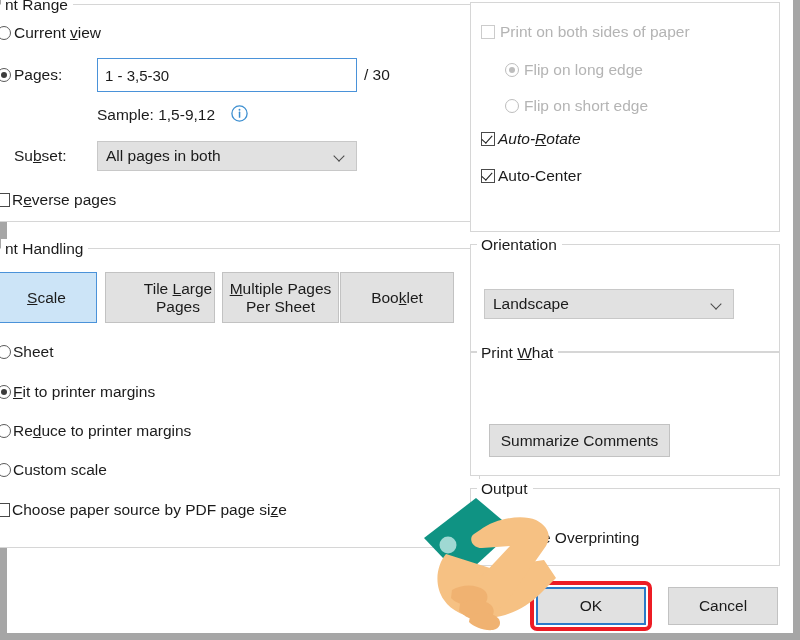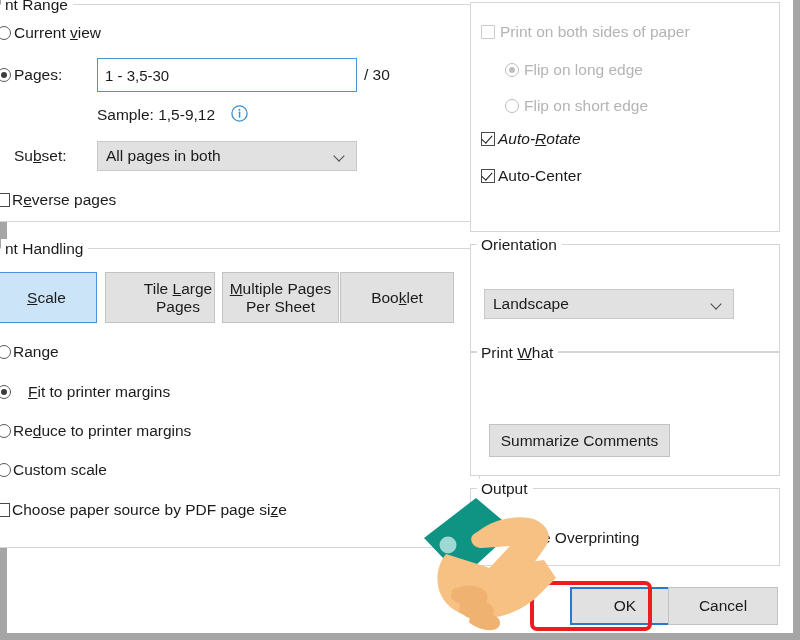--- a/index.html
+++ b/index.html
@@ -150,21 +150,20 @@
     font-family: "Liberation Sans", sans-serif;
   }
   .btn.active {
     background: #cce4f7;
     border: 1px solid #4a92d9;
   }
   .btn.okfocus {
     background: #e1e1e1;
     border: 2px solid #2b7ac9;
     outline: 1px solid #ffffff;
-    margin-left: 34px;
   }
 
   
   .red-ring {
     position: absolute;
     border: 4px solid #ed1c24;
     border-radius: 7px;
     pointer-events: none;
   }
 
@@ -230,24 +229,24 @@
     <span>Tile <u>L</u>arge<br>Pages</span>
   </div>
   <div class="btn" style="left:340px; top:272px; width:114px; height:51px;">
     <span>Boo<u>k</u>let</span>
   </div>
   <div class="btn" style="left:222px; top:272px; width:117px; height:51px;">
     <span><u>M</u>ultiple Pages<br>Per Sheet</span>
   </div>
 
   <div class="radio" style="left:-3px; top:345px;"></div>
-  <div class="lbl" style="left:13px; top:343px;">Range</div>
+  <div class="lbl" style="left:13px; top:343px;">Sheet</div>
 
   <div class="radio checked" style="left:-3px; top:385px;"></div>
-  <div class="lbl" style="left:28px; top:383px;"><u>F</u>it to printer margins</div>
+  <div class="lbl" style="left:13px; top:383px;"><u>F</u>it to printer margins</div>
 
   <div class="radio" style="left:-3px; top:424px;"></div>
   <div class="lbl" style="left:13px; top:422px;">Re<u>d</u>uce to printer margins</div>
 
   <div class="radio" style="left:-3px; top:463px;"></div>
   <div class="lbl" style="left:13px; top:461px;">Custom scale</div>
 
   <div class="cbox" style="left:-4px; top:503px;"></div>
   <div class="lbl" style="left:12px; top:501px;">Choose paper source by PDF page si<u>z</u>e</div>
 

